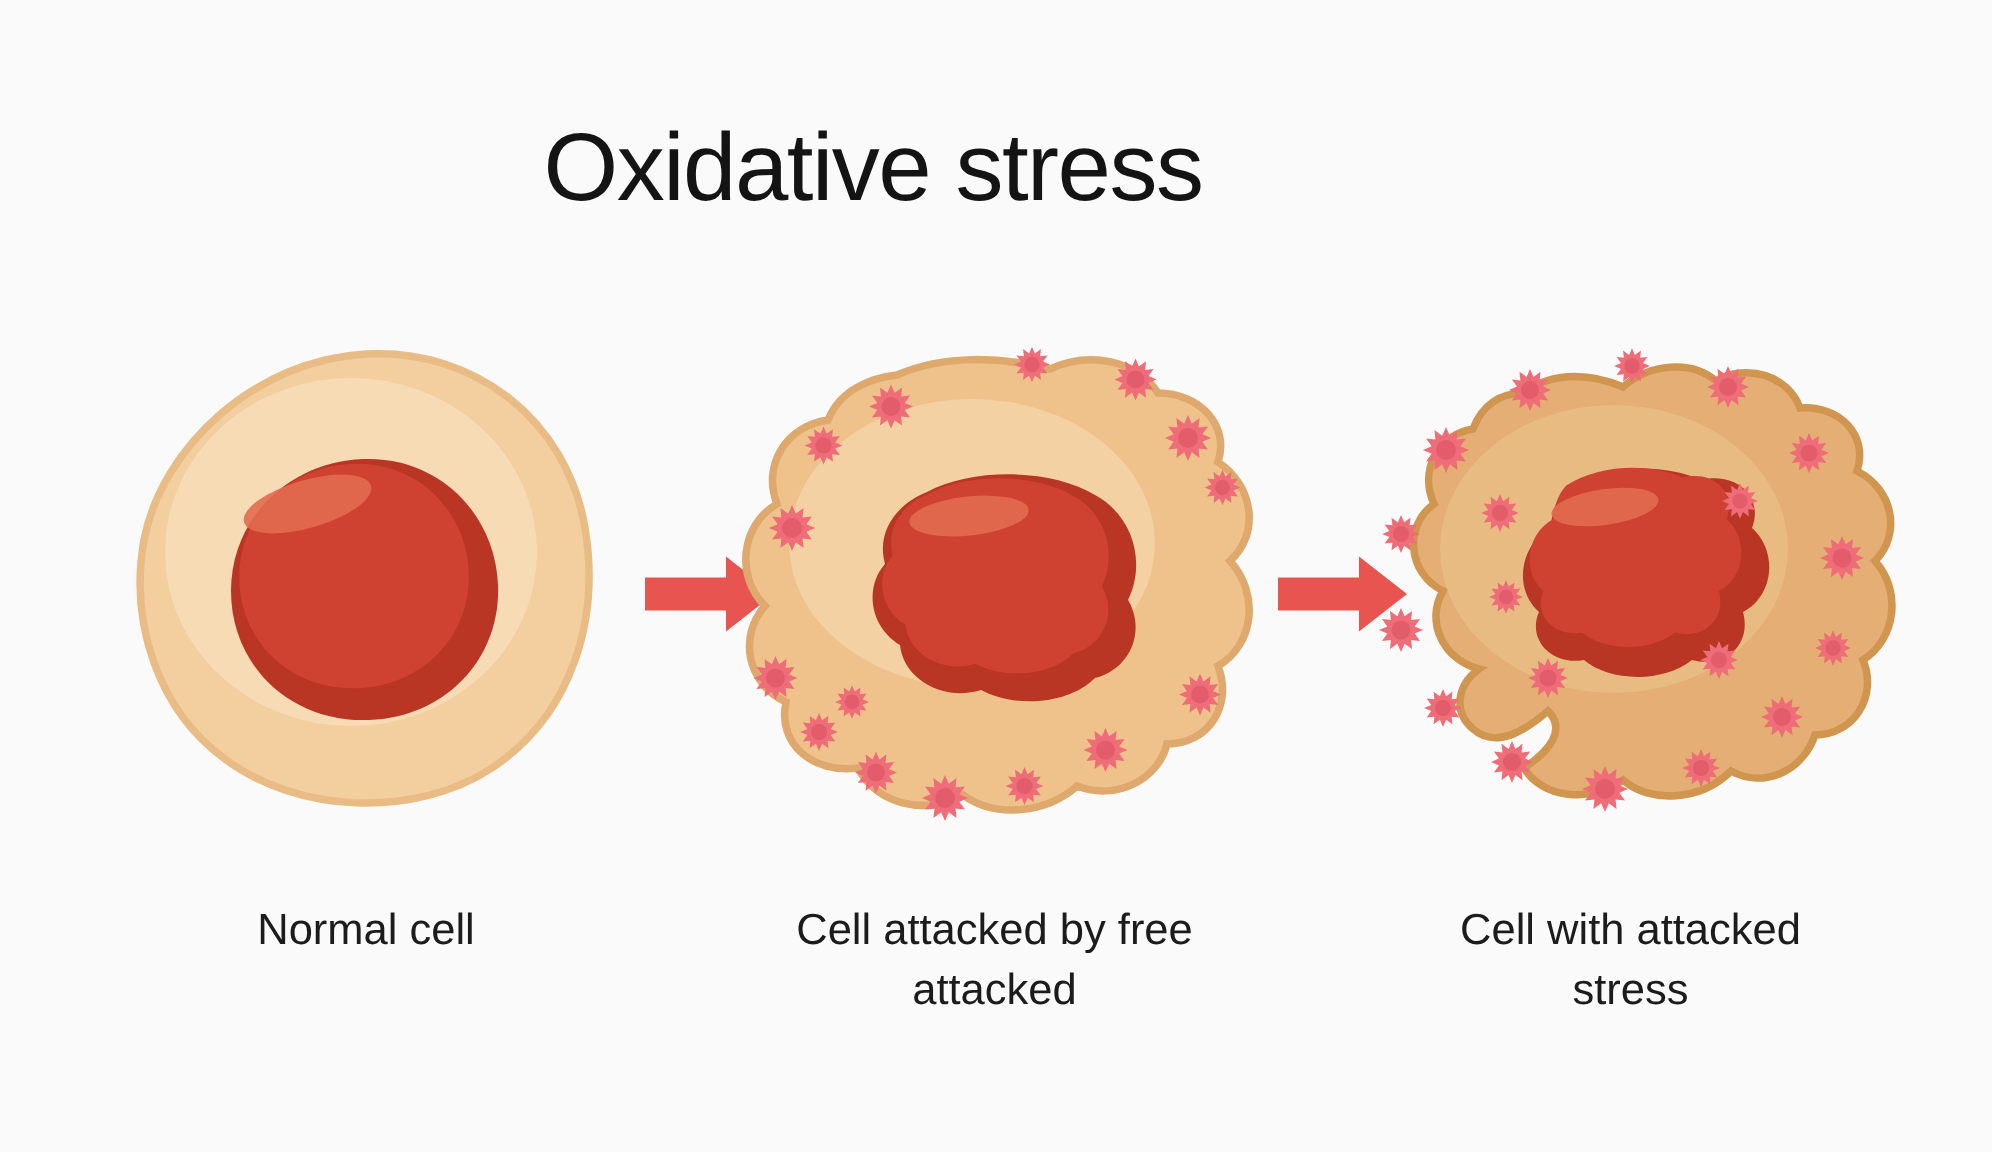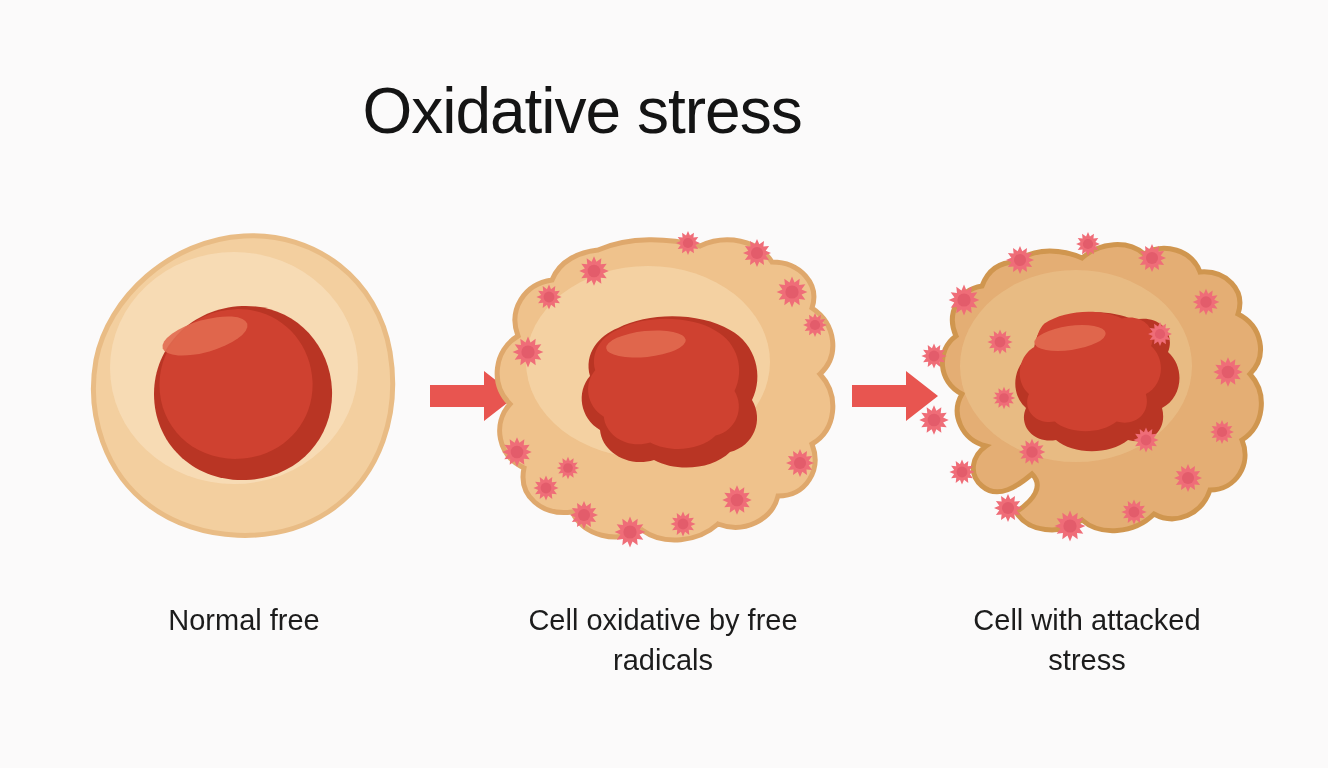--- a/index.html
+++ b/index.html
@@ -136,17 +136,17 @@
         <use href="#radical-shape" transform="translate(1222 432) scale(0.85)"></use>
         <use href="#radical-shape" transform="translate(1000 342) scale(0.9)"></use>
         <use href="#radical-shape" transform="translate(1032 452) scale(0.95)"></use>
         <use href="#radical-shape" transform="translate(1160 334) scale(0.85)"></use>
         <use href="#radical-shape" transform="translate(1146 440) scale(0.9)"></use>
         <use href="#radical-shape" transform="translate(1004 398) scale(0.8)"></use>
       </g>
     </g>
   </svg>
 
-  <div class="label label-1">Normal free</div>
-  <div class="label label-2">Cell oxidative by free radicals</div>
+  <div class="label label-1">Normal cell</div>
+  <div class="label label-2">Cell attacked by free attacked</div>
   <div class="label label-3">Cell with attacked stress</div>
 
 </div>
 
 </body></html>

